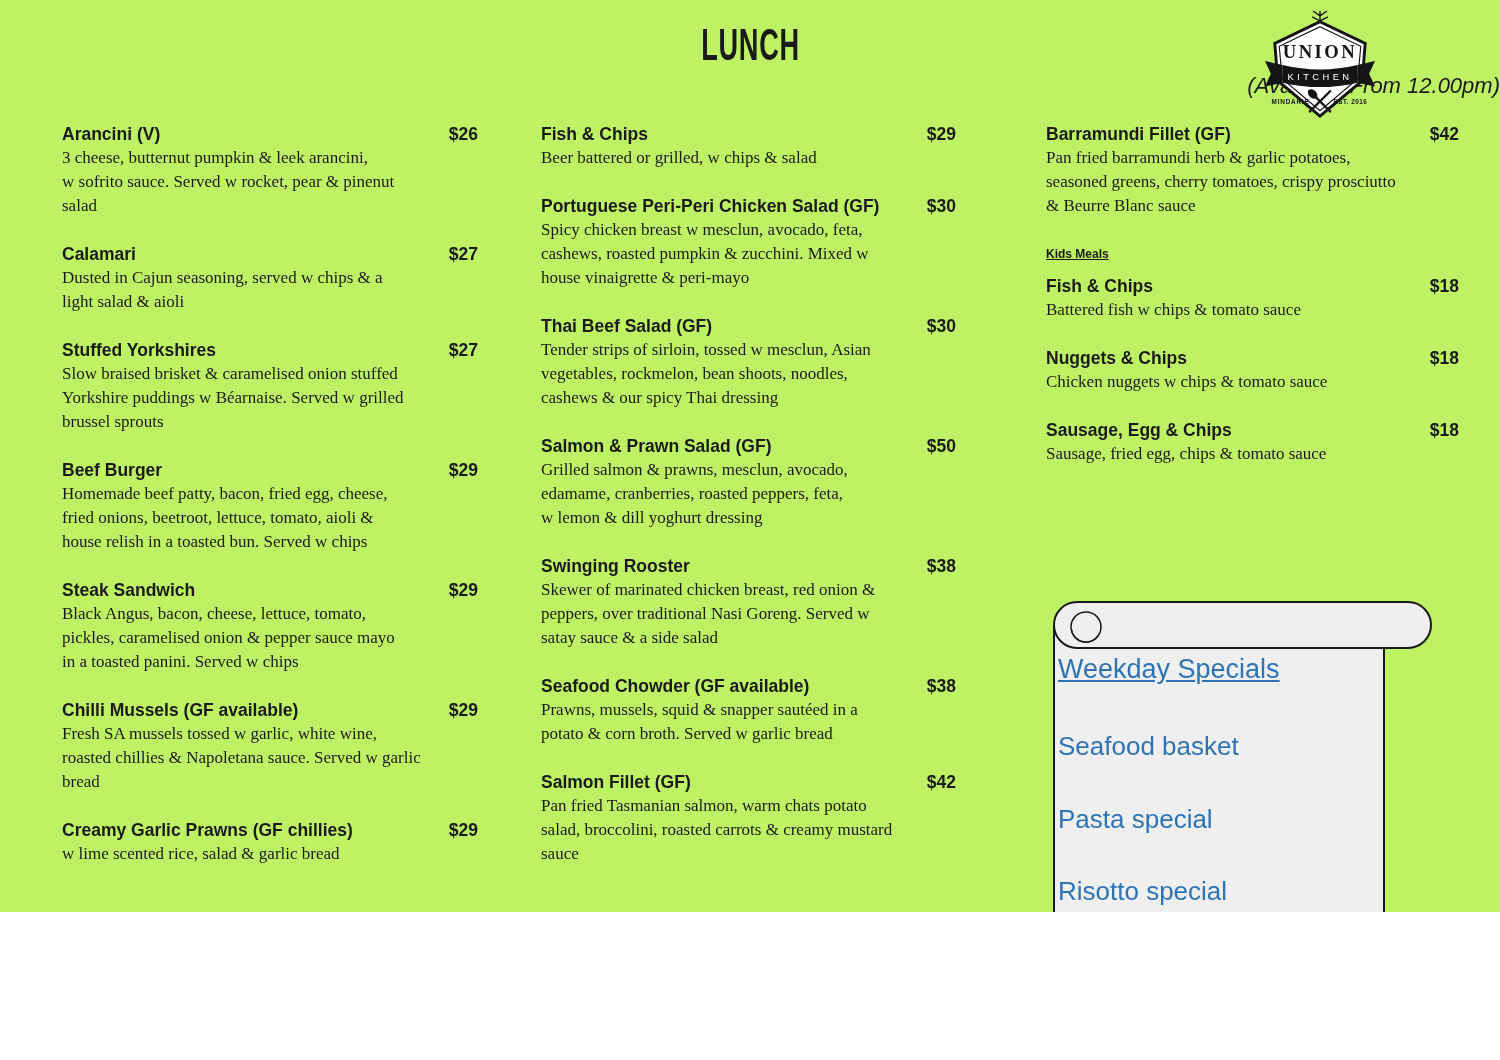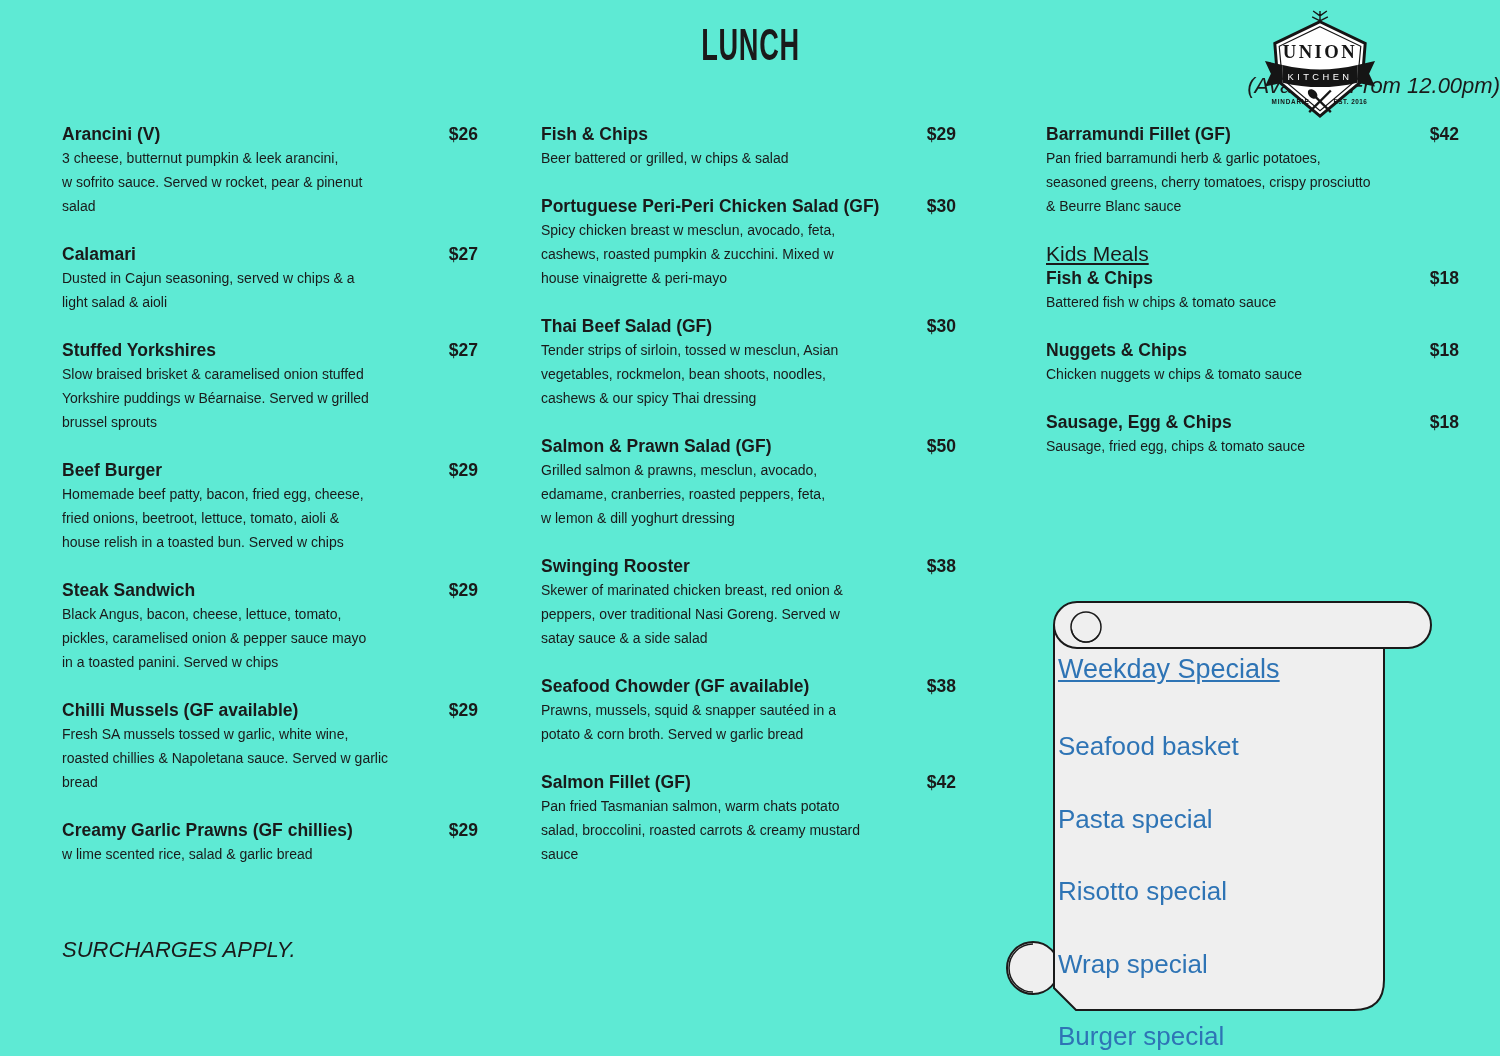--- a/index.html
+++ b/index.html
@@ -1,18 +1,18 @@
 <!DOCTYPE html>
 <html><head>
 <meta charset="utf-8">
 <style>
   * { margin:0; padding:0; box-sizing:border-box; }
   html,body { background:#ffffff; }
   .page {
-    position:relative; width:1500px; height:1056px; background:#5eead4;
+    position:relative; width:1500px; height:912px; background:#bef264;
     font-family:"Liberation Sans", sans-serif; color:#1a1a1a; overflow:hidden;
   }
   .menu-title-wrap { position:absolute; top:22px; left:0; width:100%; text-align:center; }
   .menu-title {
     display:inline-block; font-size:40px; font-weight:bold; letter-spacing:1px;
     transform:scale(0.68,1.12); transform-origin:center;
   }
   .menu-subtitle {
     position:absolute; top:73px; left:0; width:100%; text-align:right;
     font-style:italic; font-size:22px;
@@ -20,24 +20,24 @@
   .logo { position:absolute; left:1255px; top:8px; width:130px; height:112px; }
   .col { position:absolute; top:122px; }
   .col-1 { left:62px;  width:416px; }
   .col-2 { left:541px; width:415px; }
   .col-3 { left:1046px; width:413px; }
   .item { margin-bottom:24px; }
   .item-head {
     display:flex; justify-content:space-between; align-items:baseline;
     font-weight:bold; font-size:17.5px; line-height:24px;
   }
-  .item-desc { font-size:14px; line-height:24px; white-space:pre-line; width:472px; }
+  .item-desc { font-size:17px; line-height:24px; white-space:pre-line; width:472px;font-family:Liberation Serif, serif; }
   .kids-heading {
-    font-weight:normal; font-size:21px; line-height:24px;
-    text-decoration:underline; margin-top:24px; margin-bottom:0;
+    font-weight:bold; font-size:12px; line-height:24px;
+    text-decoration:underline; margin-top:24px; margin-bottom:8px;
   }
   .footer { position:absolute; left:62px; top:934px; font-style:italic; font-size:22px; line-height:31px; }
   .scroll-graphic { position:absolute; left:1006px; top:596px; width:432px; height:432px; }
   .specials-text {
     position:absolute; left:1058px; top:651px; width:328px; text-align:left;
     color:#2E74B5;
   }
   .specials-heading { font-size:27px; line-height:36px; text-decoration:underline; margin-bottom:40px; }
   .specials-item, .specials-price { font-size:26px; line-height:38.5px;margin-top:34px; }
 </style>

